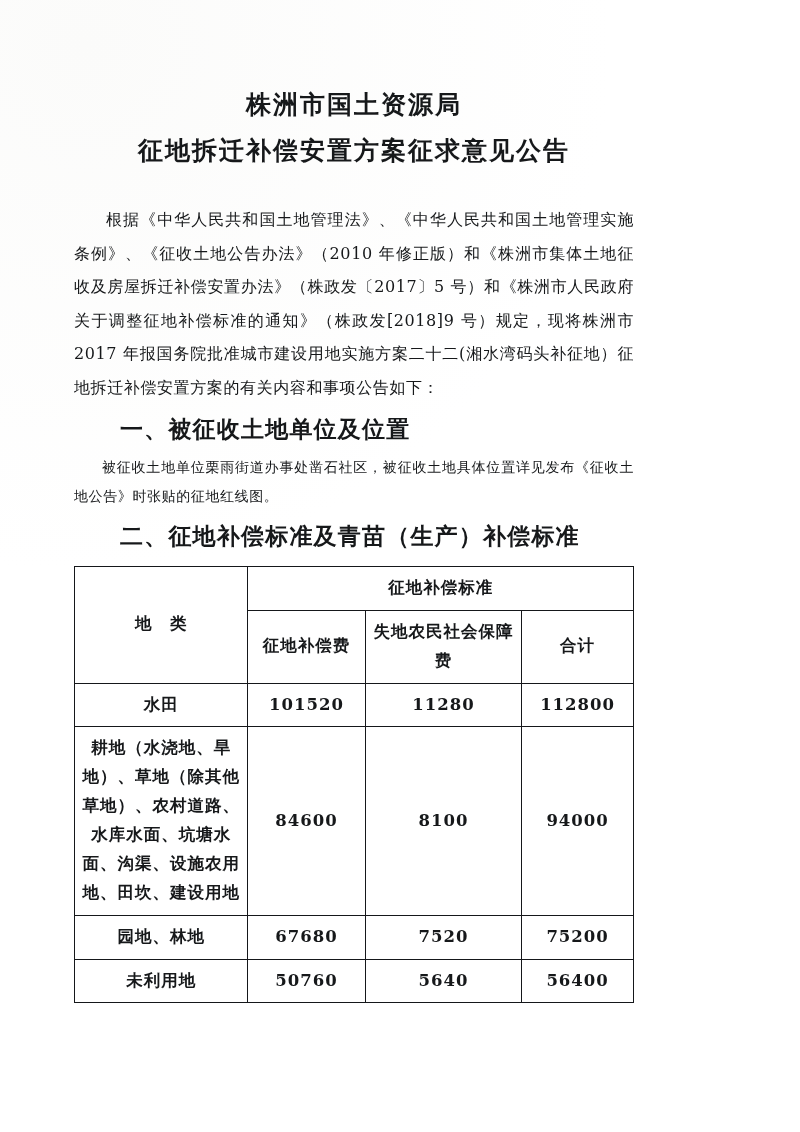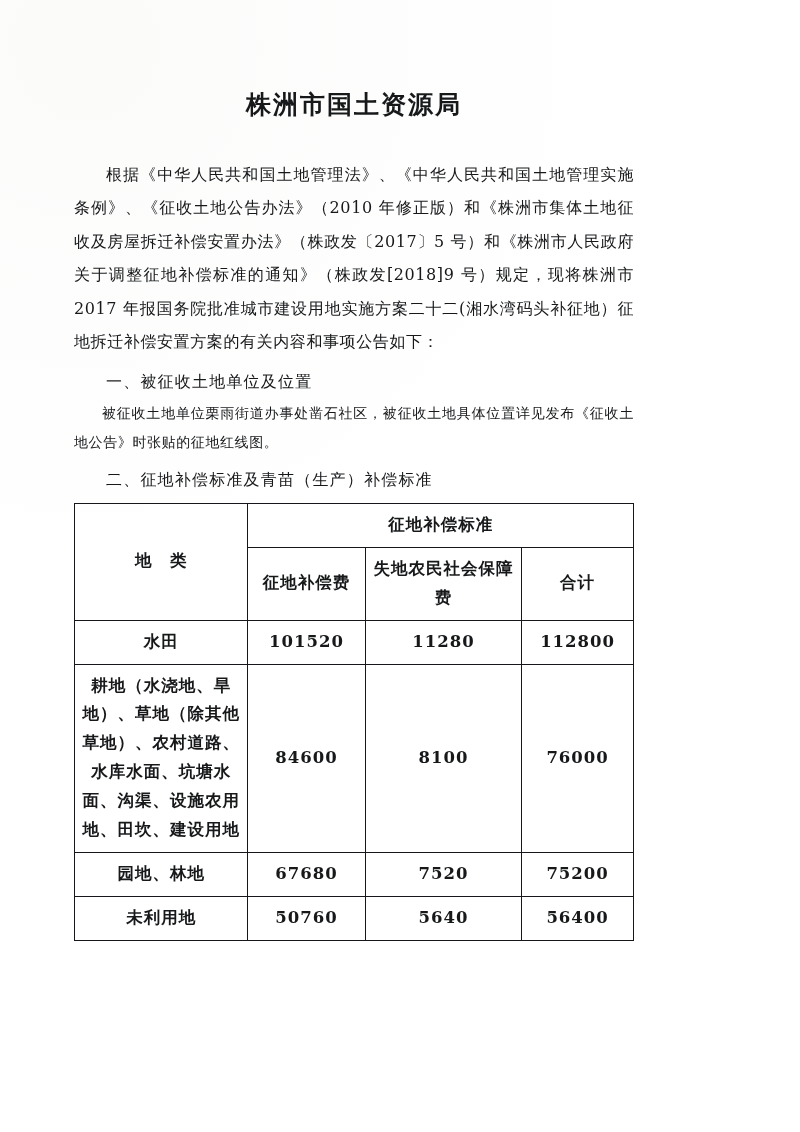--- a/index.html
+++ b/index.html
@@ -45,23 +45,22 @@
     line-height: 2.1;
     text-align: justify;
     text-justify: inter-ideograph;
     letter-spacing: 0.6px;
   }
   .indent {
     text-indent: 2em;
     display: block;
   }
   .section-head {
-    margin-top: 6px;
-    font-size: 16px;
-    font-weight: normal;
+    font-size: 23px;
+    font-weight: bold;
     letter-spacing: 1.2px;
     text-indent: 2em;
     line-height: 2.1;
   }
   .para {
     font-size: 14px;
     line-height: 2.1;
     text-align: justify;
     text-justify: inter-ideograph;
     text-indent: 2em;
@@ -104,20 +103,21 @@
   .col-c { width: 28%; }
   .col-d { width: 20%; }
 </style>
 </head>
 <body>
 
 <div class="page">
 
   <div class="doc-title">
     <div class="title-line1">株洲市国土资源局</div>
+    <div class="title-line2">征地拆迁补偿安置方案征求意见公告</div>
   </div>
 
   <div class="body-text">
     <span class="indent">根据《中华人民共和国土地管理法》、《中华人民共和国土地管理实施条例》、《征收土地公告办法》（2010 年修正版）和《株洲市集体土地征收及房屋拆迁补偿安置办法》（株政发〔2017〕5 号）和《株洲市人民政府关于调整征地补偿标准的通知》（株政发[2018]9 号）规定，现将株洲市 2017 年报国务院批准城市建设用地实施方案二十二(湘水湾码头补征地）征地拆迁补偿安置方案的有关内容和事项公告如下：</span>
   </div>
 
   <div class="section-head">一、被征收土地单位及位置</div>
 
   <div class="para">被征收土地单位栗雨街道办事处凿石社区，被征收土地具体位置详见发布《征收土地公告》时张贴的征地红线图。</div>
 
@@ -146,21 +146,21 @@
       <tr>
         <td class="cat-label">水田</td>
         <td>101520</td>
         <td>11280</td>
         <td>112800</td>
       </tr>
       <tr>
         <td class="cat-long">耕地（水浇地、旱地）、草地（除其他草地）、农村道路、水库水面、坑塘水面、沟渠、设施农用地、田坎、建设用地</td>
         <td>84600</td>
         <td>8100</td>
-        <td>76000</td>
+        <td>94000</td>
       </tr>
       <tr>
         <td class="cat-label">园地、林地</td>
         <td>67680</td>
         <td>7520</td>
         <td>75200</td>
       </tr>
       <tr>
         <td class="cat-label">未利用地</td>
         <td>50760</td>

